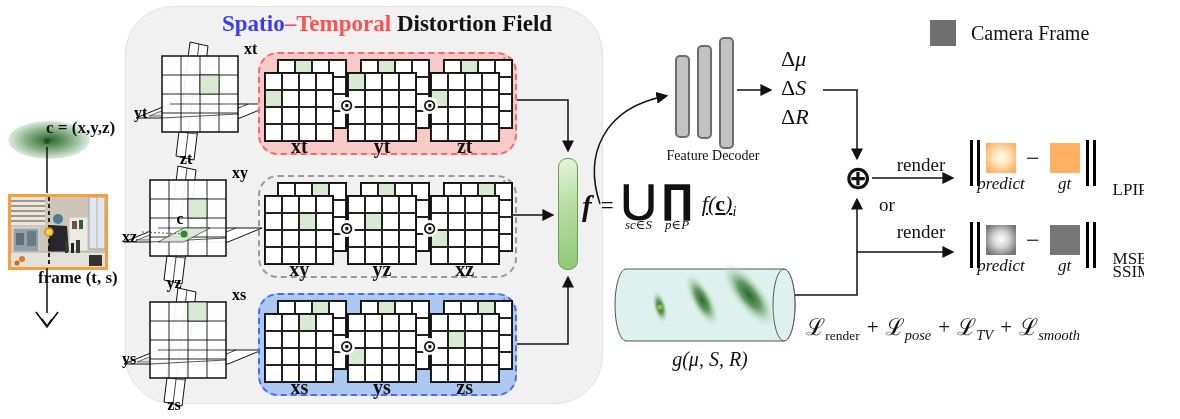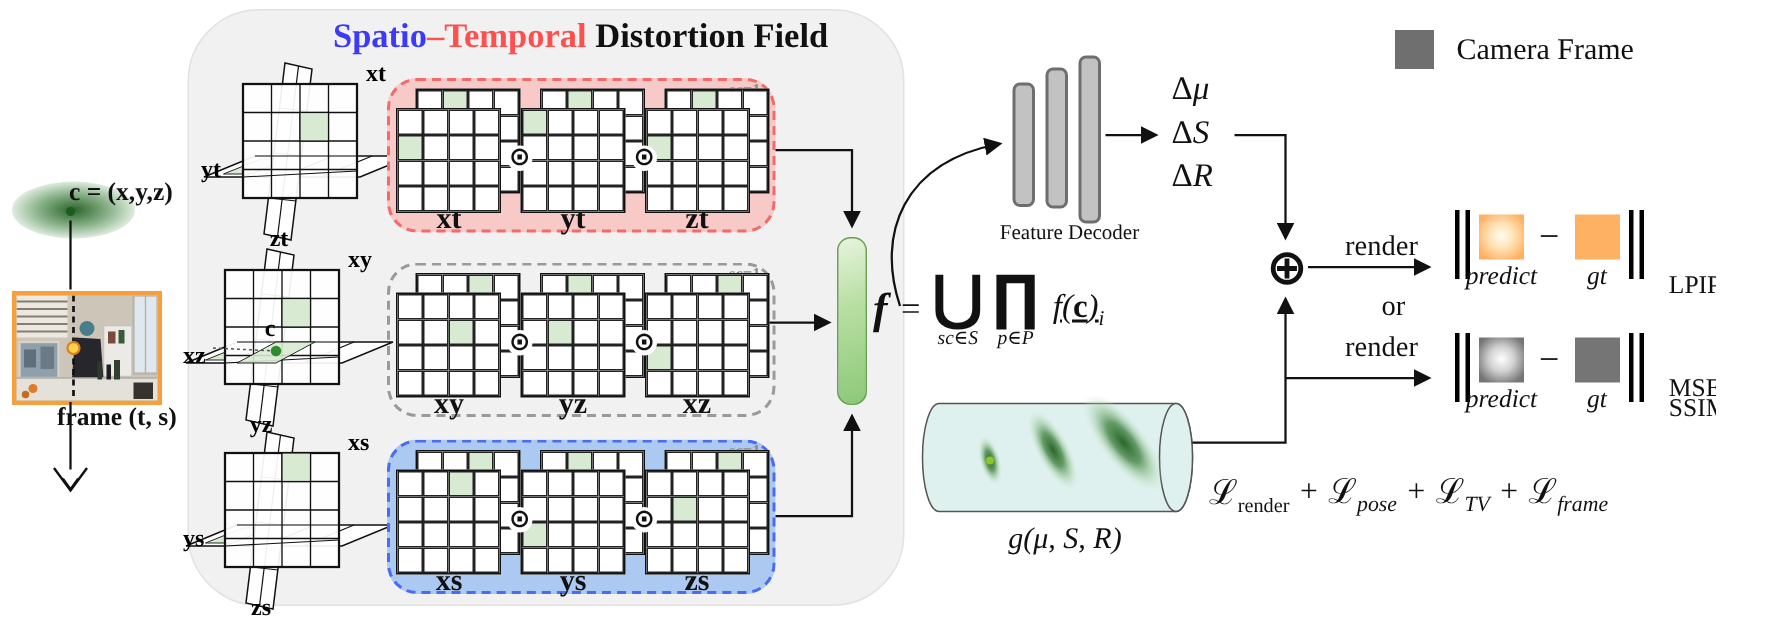--- a/index.html
+++ b/index.html
@@ -615,21 +615,21 @@
   <div class="abs oplus">⊕</div>
 
   <div class="abs legend">
     <div class="leg-item">
       <div class="leg-sq leg-gray"></div>
       <div class="leg-label">Camera Frame</div>
     </div>
   </div>
 
   <div class="abs rlabel" style="left:886px;top:154px;">render</div>
-  <div class="abs rlabel" style="left:894px;top:194px;">or</div>
+  <div class="abs rlabel" style="left:852px;top:194px;">or</div>
   <div class="abs rlabel" style="left:886px;top:221px;">render</div>
 
   <div class="abs norm" style="left:970px;top:140px;">
     <div class="dbar"></div>
     <div class="sqw">
       <div class="sq sq-orange-r"></div>
       <div class="sql">predict</div>
     </div>
     <div class="minus">−</div>
     <div class="sqw">
@@ -680,21 +680,21 @@
     <div class="g2">g(μ, S, R)</div>
   </div>
 
   <div class="abs loss">
     <span><span class="lsym">ℒ</span><sub>render</sub></span>
     <span class="lplus">+</span>
     <span><span class="lsym">ℒ</span><sub class="it">pose</sub></span>
     <span class="lplus">+</span>
     <span><span class="lsym">ℒ</span><sub class="it">TV</sub></span>
     <span class="lplus">+</span>
-    <span><span class="lsym">ℒ</span><sub class="it">frame</sub></span>
+    <span><span class="lsym">ℒ</span><sub class="it">smooth</sub></span>
   </div>
 
   <div class="abs blob"></div>
   <div class="abs blob-dot"></div>
   <div class="abs c-label">c = (x,y,z)</div>
 
   <div class="abs photo">
     <svg width="94" height="70" viewBox="0 0 94 70">
       <rect x="0" y="0" width="94" height="70" fill="#cdc5b8"></rect>
       <rect x="0" y="0" width="34" height="28" fill="#ece8e0"></rect>

